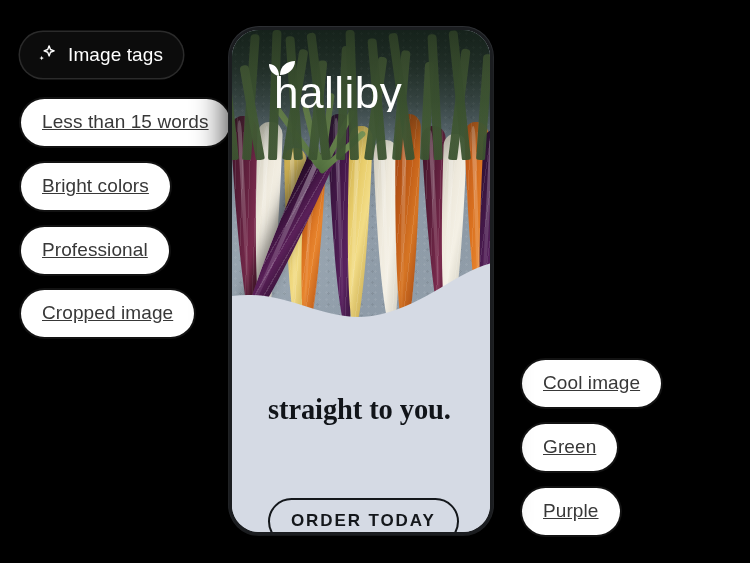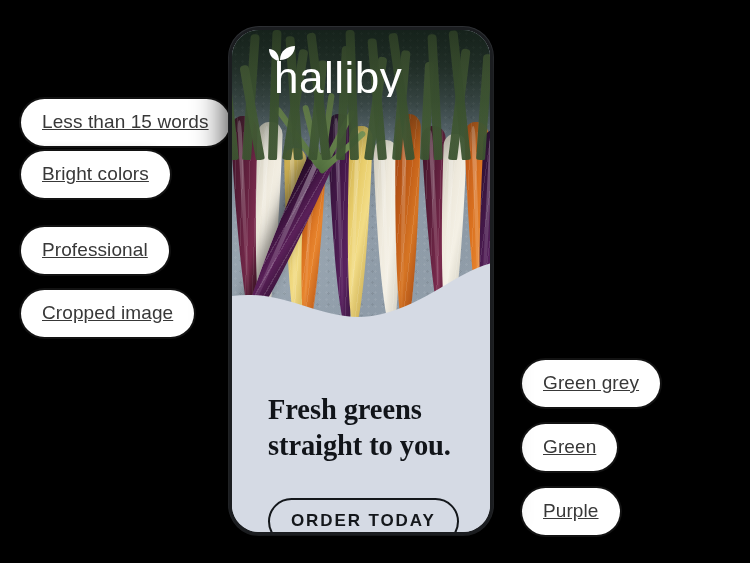--- a/index.html
+++ b/index.html
@@ -132,21 +132,21 @@
   .hero-tops { position:absolute; left:86px; top:62px; width:120px; height:78px; }
   .hero-tops i {
     position:absolute; bottom:0; left:0; width:6px; height:60px;
     background:linear-gradient(180deg,#8fae66,#4e6b3c);
     border-radius:4px; transform-origin:bottom left;
   }
   
   .wave { position:absolute; left:0; right:0; bottom:0; height:80px; }
 
   
-  .logo { position:absolute; left:36px; top:13px; display:flex; align-items:flex-end;justify-content:center; }
+  .logo { position:absolute; left:36px; top:28px; display:flex; align-items:flex-end;justify-content:center; }
   .logo svg { display:block; }
 
   
   .panel { position:absolute; left:0; right:0; top:300px; bottom:0; background:#d5dae4; }
   .headline {
     position:absolute; left:36px; top:62px; right:20px;
     font-family:"Liberation Serif", serif;
     font-size:28.5px;
     line-height:1.27;
     font-weight:700;
@@ -165,37 +165,44 @@
     background:transparent;
     cursor:pointer;
     font-family:"Liberation Sans", sans-serif;
   }
 </style>
 </head>
 <body>
 
 <div id="stage">
 
+  <div class="pill pill-dark" style="left:20px; top:32px;">
+    <svg class="sparkle" viewBox="0 0 24 24">
+      <path d="M14.3 3.1l1.5 4.0 4.0 1.5-4.0 1.5-1.5 4.0-1.5-4.0-4.0-1.5 4.0-1.5z" fill="none" stroke="#ffffff" stroke-width="1.5" stroke-linejoin="round"></path>
+      <path d="M6.2 13.9l.7 1.8 1.8.7-1.8.7-.7 1.8-.7-1.8-1.8-.7 1.8-.7z" fill="#ffffff"></path>
+    </svg>
+    <span class="plabel">Image tags</span>
+  </div>
 
   <div class="pill pill-light" style="left:21px; top:99px;">
     <span class="plabel">Less than 15 words</span>
   </div>
-  <div class="pill pill-light" style="left:21px; top:151px;text-align:right;">
+  <div class="pill pill-light" style="left:21px; top:163px;text-align:right;">
     <span class="plabel">Bright colors</span>
   </div>
   <div class="pill pill-light" style="left:21px; top:227px;text-align:center;">
     <span class="plabel">Professional</span>
   </div>
   <div class="pill pill-light" style="left:21px; top:290px;text-align:right;">
     <span class="plabel">Cropped image</span>
   </div>
 
 
   <div class="pill pill-light" style="left:522px; top:360px;">
-    <span class="plabel">Green grey</span>
+    <span class="plabel">Cool image</span>
   </div>
   <div class="pill pill-light" style="left:522px; top:424px;text-align:center;">
     <span class="plabel">Green</span>
   </div>
   <div class="pill pill-light" style="left:522px; top:488px;">
     <span class="plabel">Purple</span>
   </div>
 
   <div id="phone">
     <div id="phone-inner">
@@ -262,21 +269,20 @@
           </svg>
         </div>
 
         <svg class="wave" viewBox="0 0 264 80" preserveAspectRatio="none">
           <path d="M0,34 C58,26 96,66 150,52 C198,40 226,8 264,0 L264,80 L0,80 Z" fill="#d5dae4"></path>
         </svg>
       </div>
 
       <div class="panel">
         <div class="headline">
-          <div>Fresh greens</div>
           <div>straight to you.</div>
         </div>
         <button class="cta">ORDER TODAY</button>
       </div>
 
     </div>
   </div>
 
 </div>
 

